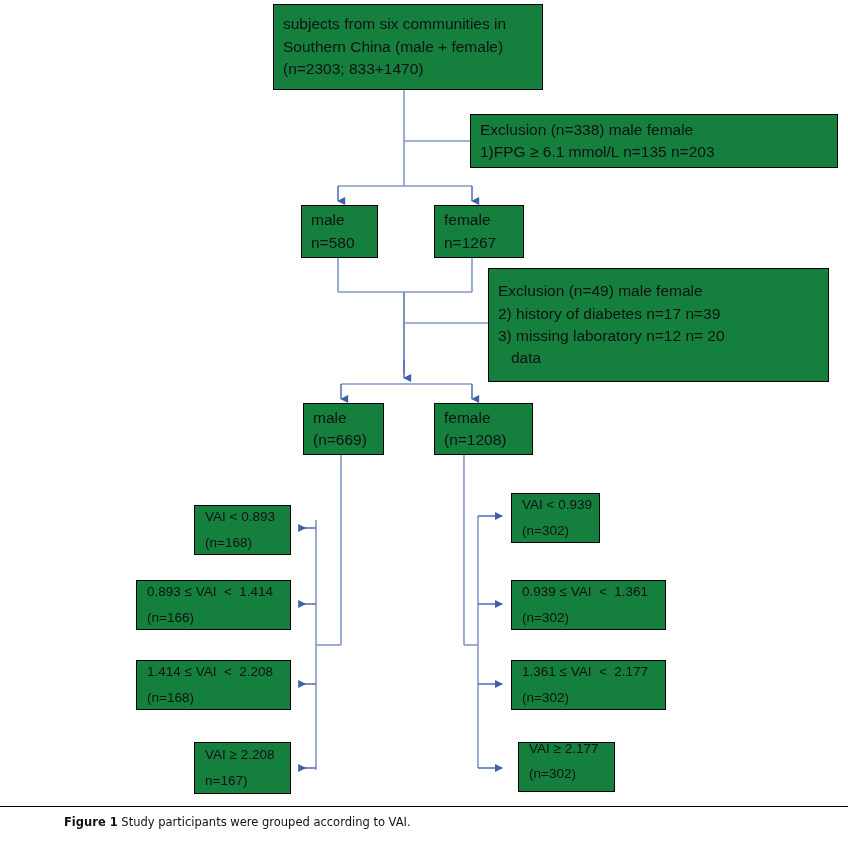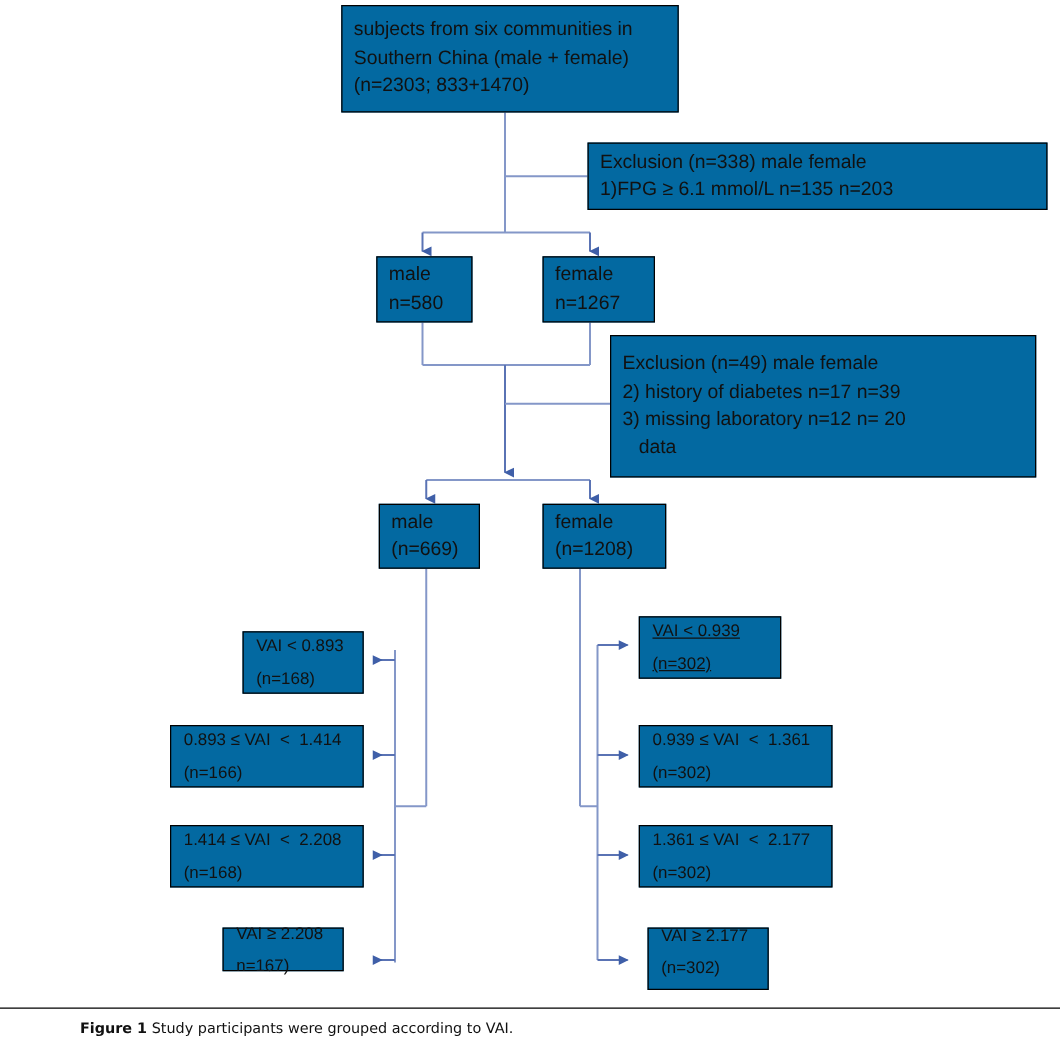--- a/index.html
+++ b/index.html
@@ -28,21 +28,21 @@
     width: 848px;
     height: 842px;
     z-index: 1;
   }
 
   
   .box {
     position: absolute;
     z-index: 2;
     box-sizing: border-box;
-    background: #0369a1;
+    background: #15803d;
     border: 1.5px solid #000000;
     font-size: 15.5px;
     line-height: 1.45;
     color: #111111;
     padding: 6px 9px;
     display: flex;
     flex-direction: column;
     justify-content: center;
   }
   .box .ln {
@@ -191,26 +191,26 @@
   <div class="box q" style="left:136px; top:580px; width:155px; height:50px;">
     <span class="ln">0.893 ≤ VAI  &lt;  1.414</span>
     <span class="ln">(n=166)</span>
   </div>
 
   <div class="box q" style="left:136px; top:660px; width:155px; height:50px;">
     <span class="ln">1.414 ≤ VAI  &lt;  2.208</span>
     <span class="ln">(n=168)</span>
   </div>
 
-  <div class="box q" style="left:178px; top:742px; width:97px; height:35px;">
+  <div class="box q" style="left:194px; top:742px; width:97px; height:52px;">
     <span class="ln">VAI ≥ 2.208</span>
     <span class="ln">n=167)</span>
   </div>
 
-  <div class="box q" style="left:511px; top:493px; width:114px; height:50px;text-decoration:underline;">
+  <div class="box q" style="left:511px; top:493px; width:89px; height:50px;">
     <span class="ln">VAI &lt; 0.939</span>
     <span class="ln">(n=302)</span>
   </div>
 
   <div class="box q" style="left:511px; top:580px; width:155px; height:50px;">
     <span class="ln">0.939 ≤ VAI  &lt;  1.361</span>
     <span class="ln">(n=302)</span>
   </div>
 
   <div class="box q" style="left:511px; top:660px; width:155px; height:50px;">

